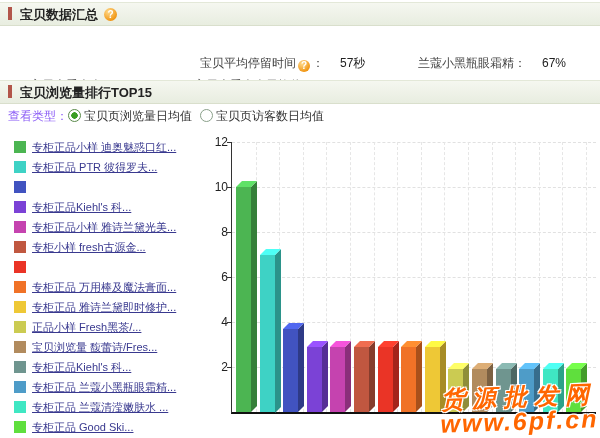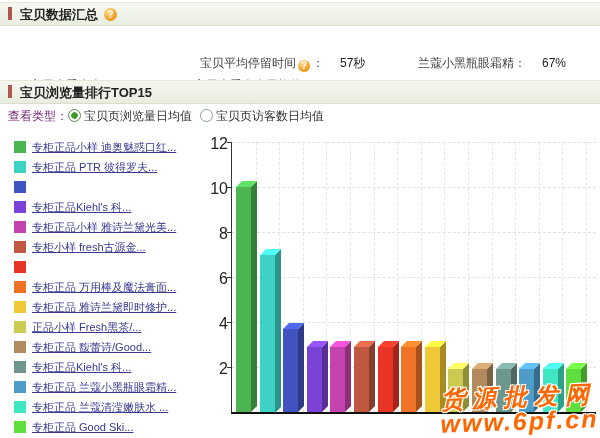--- a/index.html
+++ b/index.html
@@ -17,33 +17,33 @@
              color:#fff;font-size:10px;font-weight:bold;line-height:13px;text-align:center;
              vertical-align:middle;margin-left:6px;cursor:pointer;}
   .help-icon.sm{width:12px;height:12px;line-height:12px;margin:0 2px;vertical-align:-2px;}
   
   .stats{position:absolute;left:0;top:24px;width:600px;height:54px;}
   .stat{position:absolute;white-space:nowrap;}
   .stat-label{color:#444;}
   .stat-value{color:#222;margin-left:16px;}
   
   .view-row{position:absolute;left:8px;top:106px;height:20px;line-height:20px;white-space:nowrap;}
-  .view-label{color:#701a75;}
+  .view-label{color:#8b5cf6;}
   .radio-opt{margin-right:8px;cursor:pointer;}
   .radio{display:inline-block;width:11px;height:11px;border:1px solid #8aa08a;border-radius:50%;
          background:#fff;vertical-align:-2px;margin-right:3px;}
   .radio.sel{background:radial-gradient(circle,#3a9d23 0 3px,#fff 3.5px);border-color:#5a8a4a;}
   .radio-label{color:#333;}
   
   .chart-wrap{position:absolute;left:0;top:130px;width:600px;height:308px;}
   .legend{list-style:none;margin:0;padding:0;position:absolute;left:0;top:7px;width:215px;}
   .legend-item{height:20px;line-height:20px;white-space:nowrap;overflow:hidden;}
   .swatch{display:inline-block;width:12px;height:12px;margin:0 6px 0 14px;vertical-align:-2px;}
   .legend-link{font-size:11px;color:#39398f;text-decoration:underline;cursor:pointer;}
-  .ytick{position:absolute;left:202px;width:26px;text-align:right;font-size:16px;color:#222;}
+  .ytick{position:absolute;left:202px;width:26px;text-align:right;font-size:12px;color:#222;}
   .ytickmark{position:absolute;left:227px;width:4px;height:1px;background:#333;}
   .plot{position:absolute;left:231px;top:12px;width:364px;height:270px;
         border-left:1px solid #333;border-bottom:2px solid #111;}
   .hgrid{position:absolute;left:0;width:100%;height:0;border-top:1px dashed #e1e1e1;}
   .vgrid{position:absolute;top:0;height:100%;width:0;border-left:1px dashed #e6e6e6;}
   .bar{position:absolute;bottom:0;width:15px;}
   .bar-side{position:absolute;left:15px;top:0;width:6px;height:100%;
             transform:skewY(-45deg);transform-origin:0 0;}
   .bar-top{position:absolute;left:0;top:-6px;width:15px;height:6px;
            transform:skewX(-45deg);transform-origin:0 100%;}
@@ -83,21 +83,21 @@
         <li class="legend-item"><span class="swatch" style="background: rgb(76, 181, 82);"></span><a class="legend-link">专柜正品小样 迪奥魅惑口红...</a></li>
         <li class="legend-item"><span class="swatch" style="background: rgb(62, 210, 197);"></span><a class="legend-link">专柜正品 PTR 彼得罗夫...</a></li>
         <li class="legend-item"><span class="swatch" style="background: rgb(65, 83, 192);"></span></li>
         <li class="legend-item"><span class="swatch" style="background: rgb(123, 66, 214);"></span><a class="legend-link">专柜正品Kiehl's 科...</a></li>
         <li class="legend-item"><span class="swatch" style="background: rgb(197, 67, 175);"></span><a class="legend-link">专柜正品小样 雅诗兰黛光美...</a></li>
         <li class="legend-item"><span class="swatch" style="background: rgb(192, 87, 64);"></span><a class="legend-link">专柜小样 fresh古源金...</a></li>
         <li class="legend-item"><span class="swatch" style="background: rgb(234, 52, 38);"></span></li>
         <li class="legend-item"><span class="swatch" style="background: rgb(240, 114, 39);"></span><a class="legend-link">专柜正品 万用棒及魔法膏面...</a></li>
         <li class="legend-item"><span class="swatch" style="background: rgb(238, 200, 54);"></span><a class="legend-link">专柜正品 雅诗兰黛即时修护...</a></li>
         <li class="legend-item"><span class="swatch" style="background: rgb(203, 203, 82);"></span><a class="legend-link">正品小样 Fresh黑茶/...</a></li>
-        <li class="legend-item"><span class="swatch" style="background: rgb(177, 139, 94);"></span><a class="legend-link">专柜正品 馥蕾诗/Good...</a></li>
+        <li class="legend-item"><span class="swatch" style="background: rgb(177, 139, 94);"></span><a class="legend-link">宝贝浏览量 馥蕾诗/Fres...</a></li>
         <li class="legend-item"><span class="swatch" style="background: rgb(111, 149, 143);"></span><a class="legend-link">专柜正品Kiehl's 科...</a></li>
         <li class="legend-item"><span class="swatch" style="background: rgb(78, 156, 200);"></span><a class="legend-link">专柜正品 兰蔻小黑瓶眼霜精...</a></li>
         <li class="legend-item"><span class="swatch" style="background: rgb(63, 231, 195);"></span><a class="legend-link">专柜正品 兰蔻清滢嫩肤水 ...</a></li>
         <li class="legend-item"><span class="swatch" style="background: rgb(95, 223, 61);"></span><a class="legend-link">专柜正品 Good Ski...</a></li>
       </ul>
     <div id="ylabels">
         <div class="ytick" style="top: 230px;">2</div>
         <div class="ytickmark" style="top: 237px;"></div>
         <div class="ytick" style="top: 185px;">4</div>
         <div class="ytickmark" style="top: 192px;"></div>

